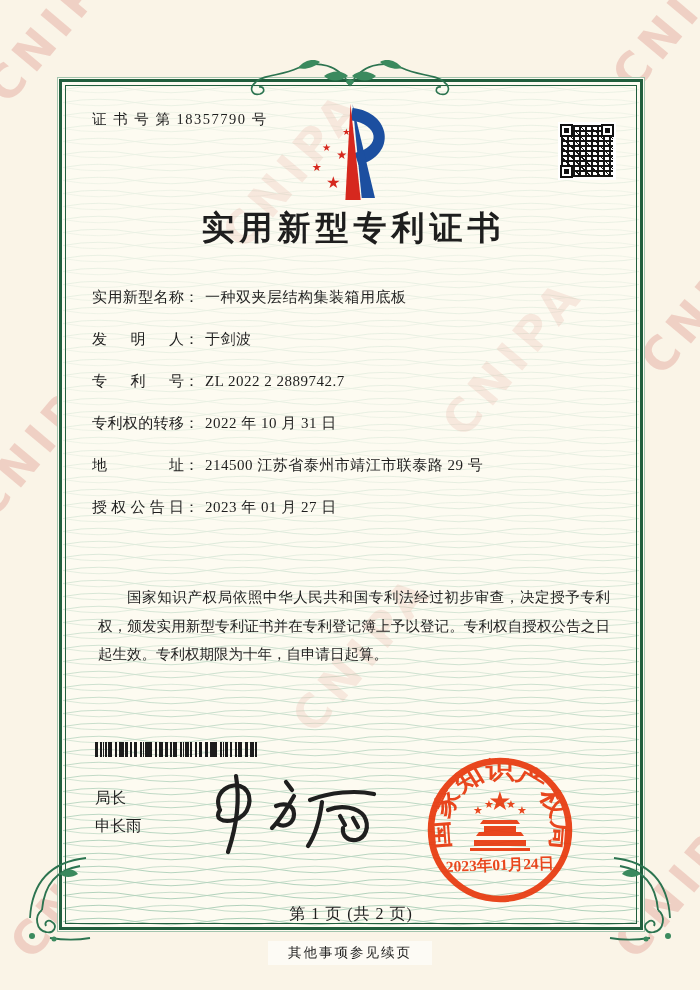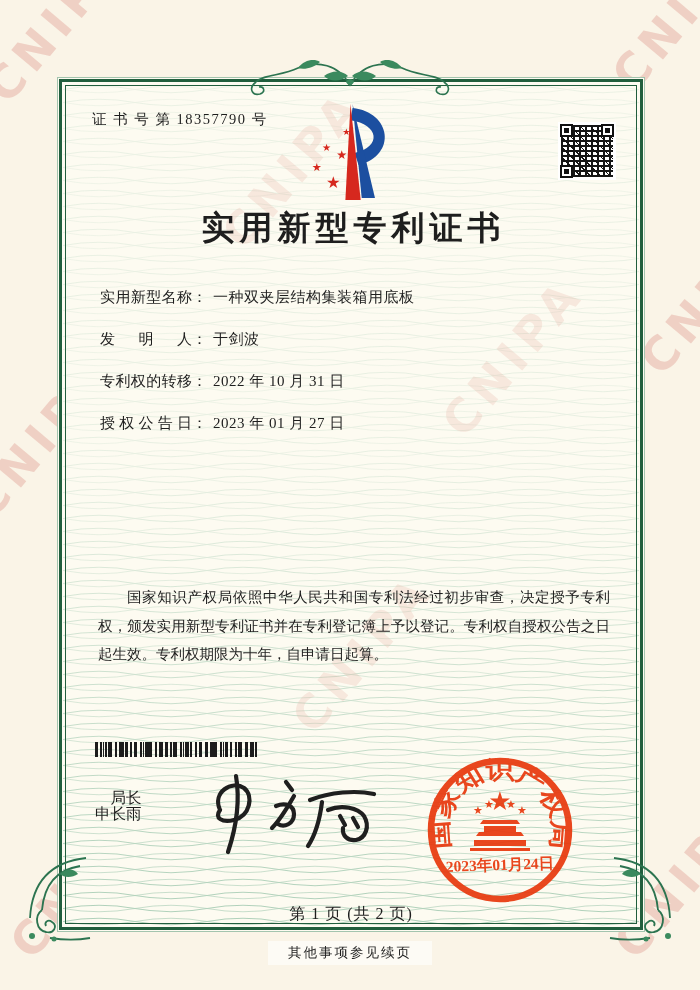--- a/index.html
+++ b/index.html
@@ -28,39 +28,39 @@
      background:
        repeating-linear-gradient(0deg,#161616 0 2px,transparent 2px 5px),
        repeating-linear-gradient(90deg,#161616 0 2px,transparent 2px 6px),
        repeating-linear-gradient(45deg,#161616 0 1px,transparent 1px 7px);}
   .finder{position:absolute;width:13px;height:13px;background:#fff;border:2.5px solid #111;box-sizing:border-box;}
   .finder::after{content:"";position:absolute;left:2px;top:2px;right:2px;bottom:2px;background:#111;}
   .f-tl{left:-1px;top:-1px}.f-tr{right:-1px;top:-1px}.f-bl{left:-1px;bottom:-1px}
   .title{position:absolute;left:0;right:0;top:128px;text-align:center;font-size:33px;
          font-weight:bold;letter-spacing:5px;text-indent:5px;}
   
-  .fields{position:absolute;left:34px;right:28px;top:208px;font-size:15px;margin-left:8px;}
+  .fields{position:absolute;left:34px;right:28px;top:208px;font-size:15px;}
   .frow{line-height:22px;margin-bottom:20px;white-space:nowrap;}
   .flabel{display:inline-block;width:92px;text-align:justify;text-align-last:justify;vertical-align:top;}
   .fcolon{display:inline-block;}
   .fvalue{margin-left:6px;letter-spacing:.5px;}
   .grant{display:flex;}
   .gleft{width:278px;flex:0 0 auto;}
   
   .paras{position:absolute;left:32px;right:26px;top:497px;font-size:14.5px;line-height:28.5px;
          text-align:justify;}
   .paras p{margin:8px;text-indent:2em;}
   
   .barcode{position:absolute;left:37px;top:664px;width:162px;height:15px;
      background:
        repeating-linear-gradient(90deg,#1c1c1c 0 2px,transparent 2px 5px),
        repeating-linear-gradient(90deg,#1c1c1c 0 1px,transparent 1px 8px),
        repeating-linear-gradient(90deg,#1c1c1c 0 3px,transparent 3px 13px);}
   .signer{position:absolute;left:37px;top:712px;font-size:15.5px;line-height:1;}
-  .signer .t{text-align:right;}
+  .signer .t{margin-bottom:12px;}
   .signature{position:absolute;left:132px;top:688px;}
   .seal{position:absolute;left:366px;top:676px;}
   .pagenum{position:absolute;left:0;right:0;top:826px;text-align:center;font-size:16px;letter-spacing:1px;}
   .footer-note{position:absolute;left:50%;top:941px;transform:translateX(-50%);
      font-size:13.5px;letter-spacing:2px;background:rgba(255,255,255,.6);
      padding:3px 20px;z-index:4;white-space:nowrap;}
   .top-ornament{position:absolute;left:50%;top:52px;transform:translateX(-50%);z-index:5;}
   .corner{position:absolute;z-index:5;}
   .corner.left{left:20px;top:852px;}
   .corner.right{left:608px;top:852px;transform:scaleX(-1);}
@@ -116,21 +116,23 @@
           <div class="finder f-tr"></div>
           <div class="finder f-bl"></div>
         </div>
       </div>
 
       <div class="title">实用新型专利证书</div>
 
       <div class="fields">
         <div class="frow"><span class="flabel">实用新型名称</span><span class="fcolon">：</span><span class="fvalue">一种双夹层结构集装箱用底板</span></div>
         <div class="frow"><span class="flabel">发明人</span><span class="fcolon">：</span><span class="fvalue">于剑波</span></div>
+        <div class="frow"><span class="flabel">专利号</span><span class="fcolon">：</span><span class="fvalue">ZL 2022 2 2889742.7</span></div>
         <div class="frow"><span class="flabel">专利权的转移</span><span class="fcolon">：</span><span class="fvalue">2022 年 10 月 31 日</span></div>
+        <div class="frow"><span class="flabel">地址</span><span class="fcolon">：</span><span class="fvalue">214500 江苏省泰州市靖江市联泰路 29 号</span></div>
         <div class="frow grant">
           <span class="gleft"><span class="flabel">授权公告日</span><span class="fcolon">：</span><span class="fvalue">2023 年 01 月 27 日</span></span>
         </div>
       </div>
 
       <div class="paras">
         <p>国家知识产权局依照中华人民共和国专利法经过初步审查，决定授予专利权，颁发实用新型专利证书并在专利登记簿上予以登记。专利权自授权公告之日起生效。专利权期限为十年，自申请日起算。</p>
       </div>
 
       <div class="barcode"></div>

